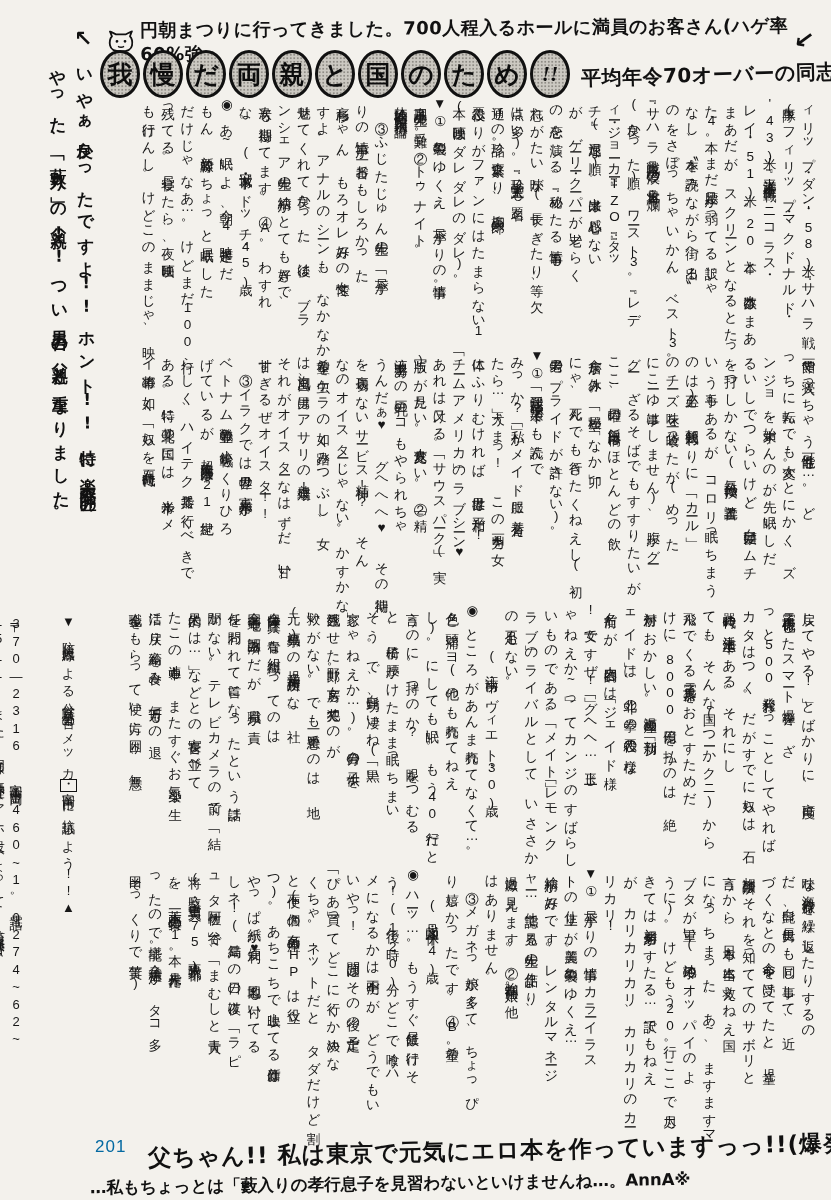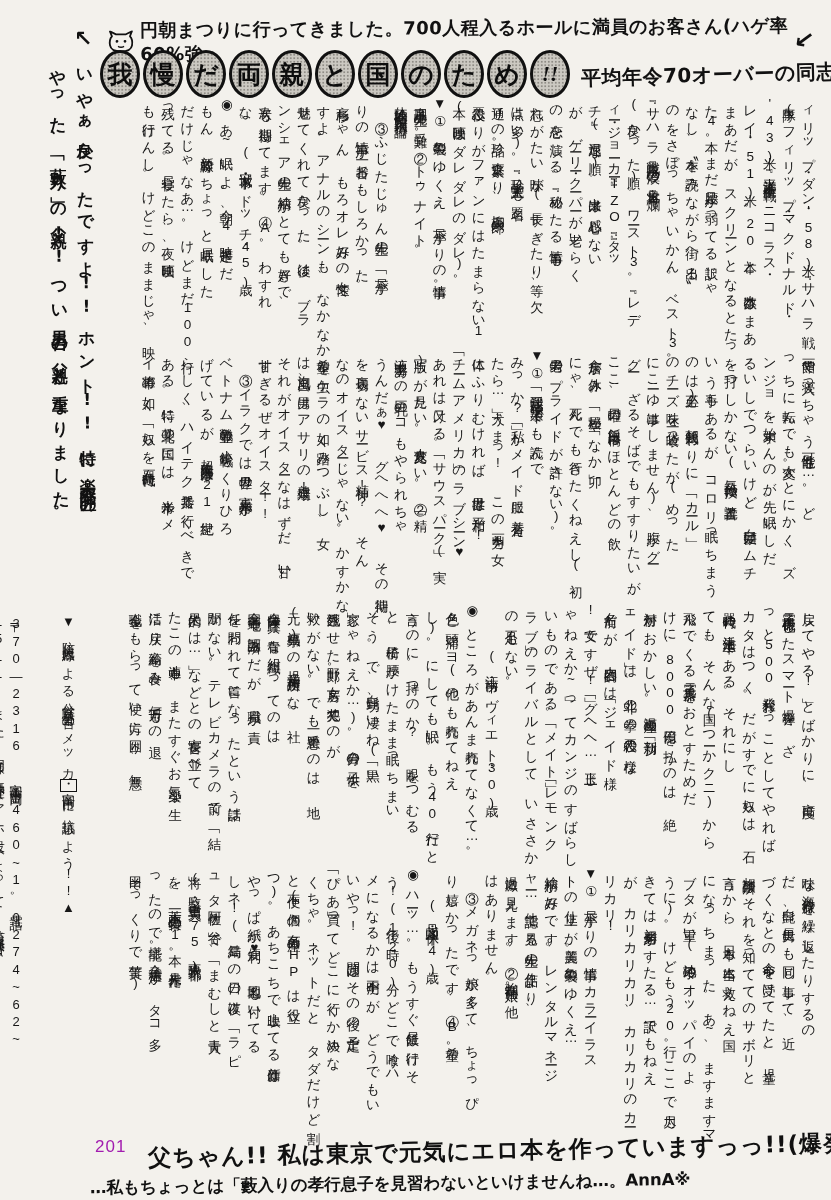--- a/index.html
+++ b/index.html
@@ -62,21 +62,21 @@
   .band2{right:13px;top:348px;height:248px;}
   .band3{right:13px;top:602px;height:260px;}
   .band4{right:13px;top:866px;height:266px;}
   .campaign{
     right:719px;top:614px;height:540px;
     font-size:13px;line-height:17.5px;letter-spacing:2.4px;
   }
   .campaign .boxed{border:1.5px solid #111;padding:2px 0;}
   .page-number{
     position:absolute;left:95px;top:1137px;
-    font-size:17px;letter-spacing:1px;color:#a21caf;
+    font-size:17px;letter-spacing:1px;color:#0369a1;
   }
   .bottom-note-1{
     position:absolute;left:148px;top:1135px;
     font-size:23px;letter-spacing:1px;white-space:nowrap;
     transform:rotate(-1.2deg);
   }
   .bottom-note-2{
     position:absolute;left:90px;top:1173px;
     font-size:16.5px;white-space:nowrap;
     transform:rotate(-0.8deg);

